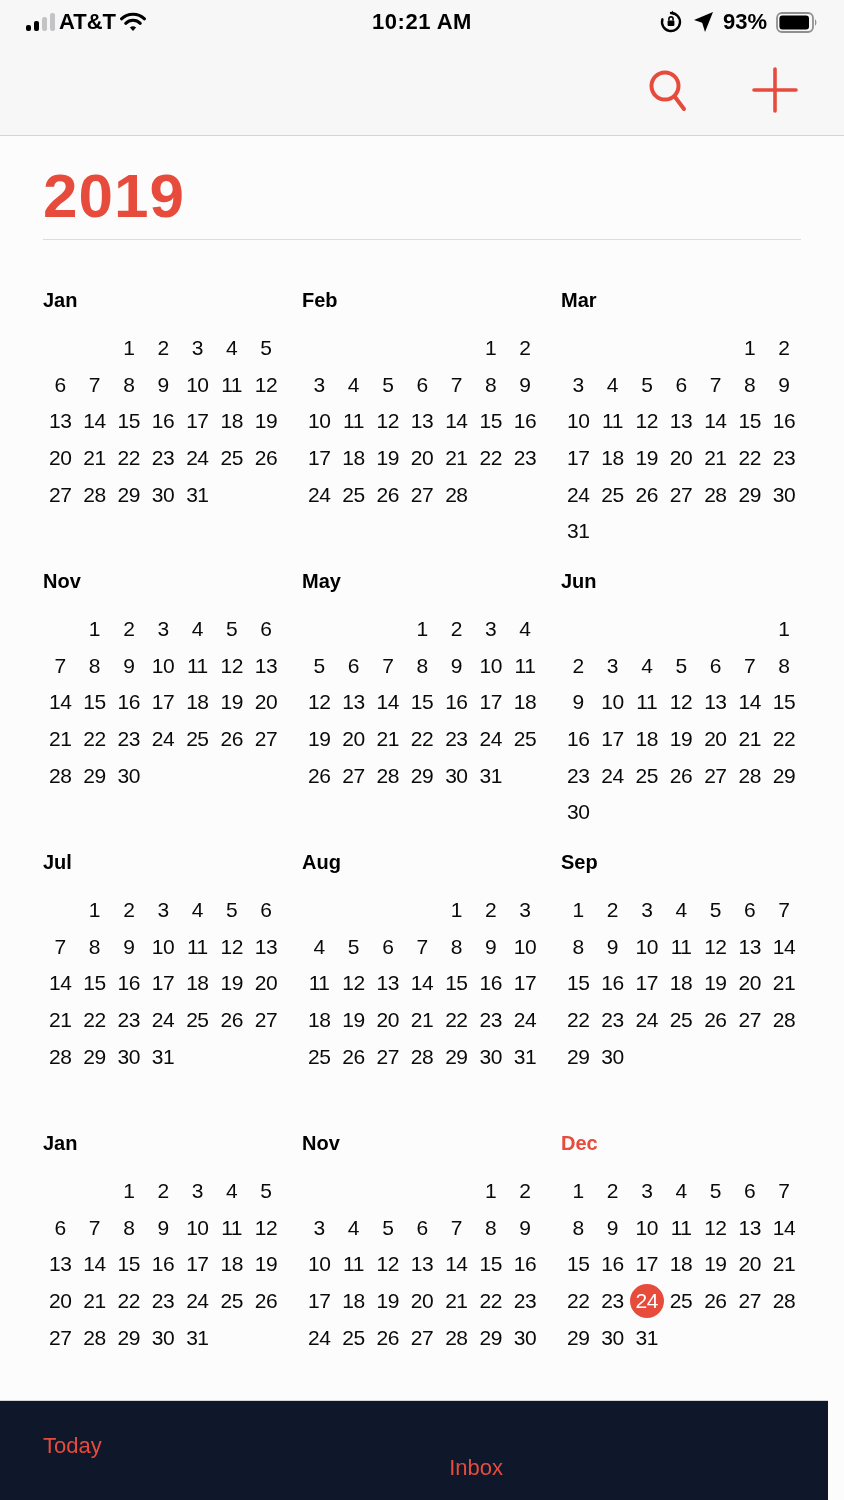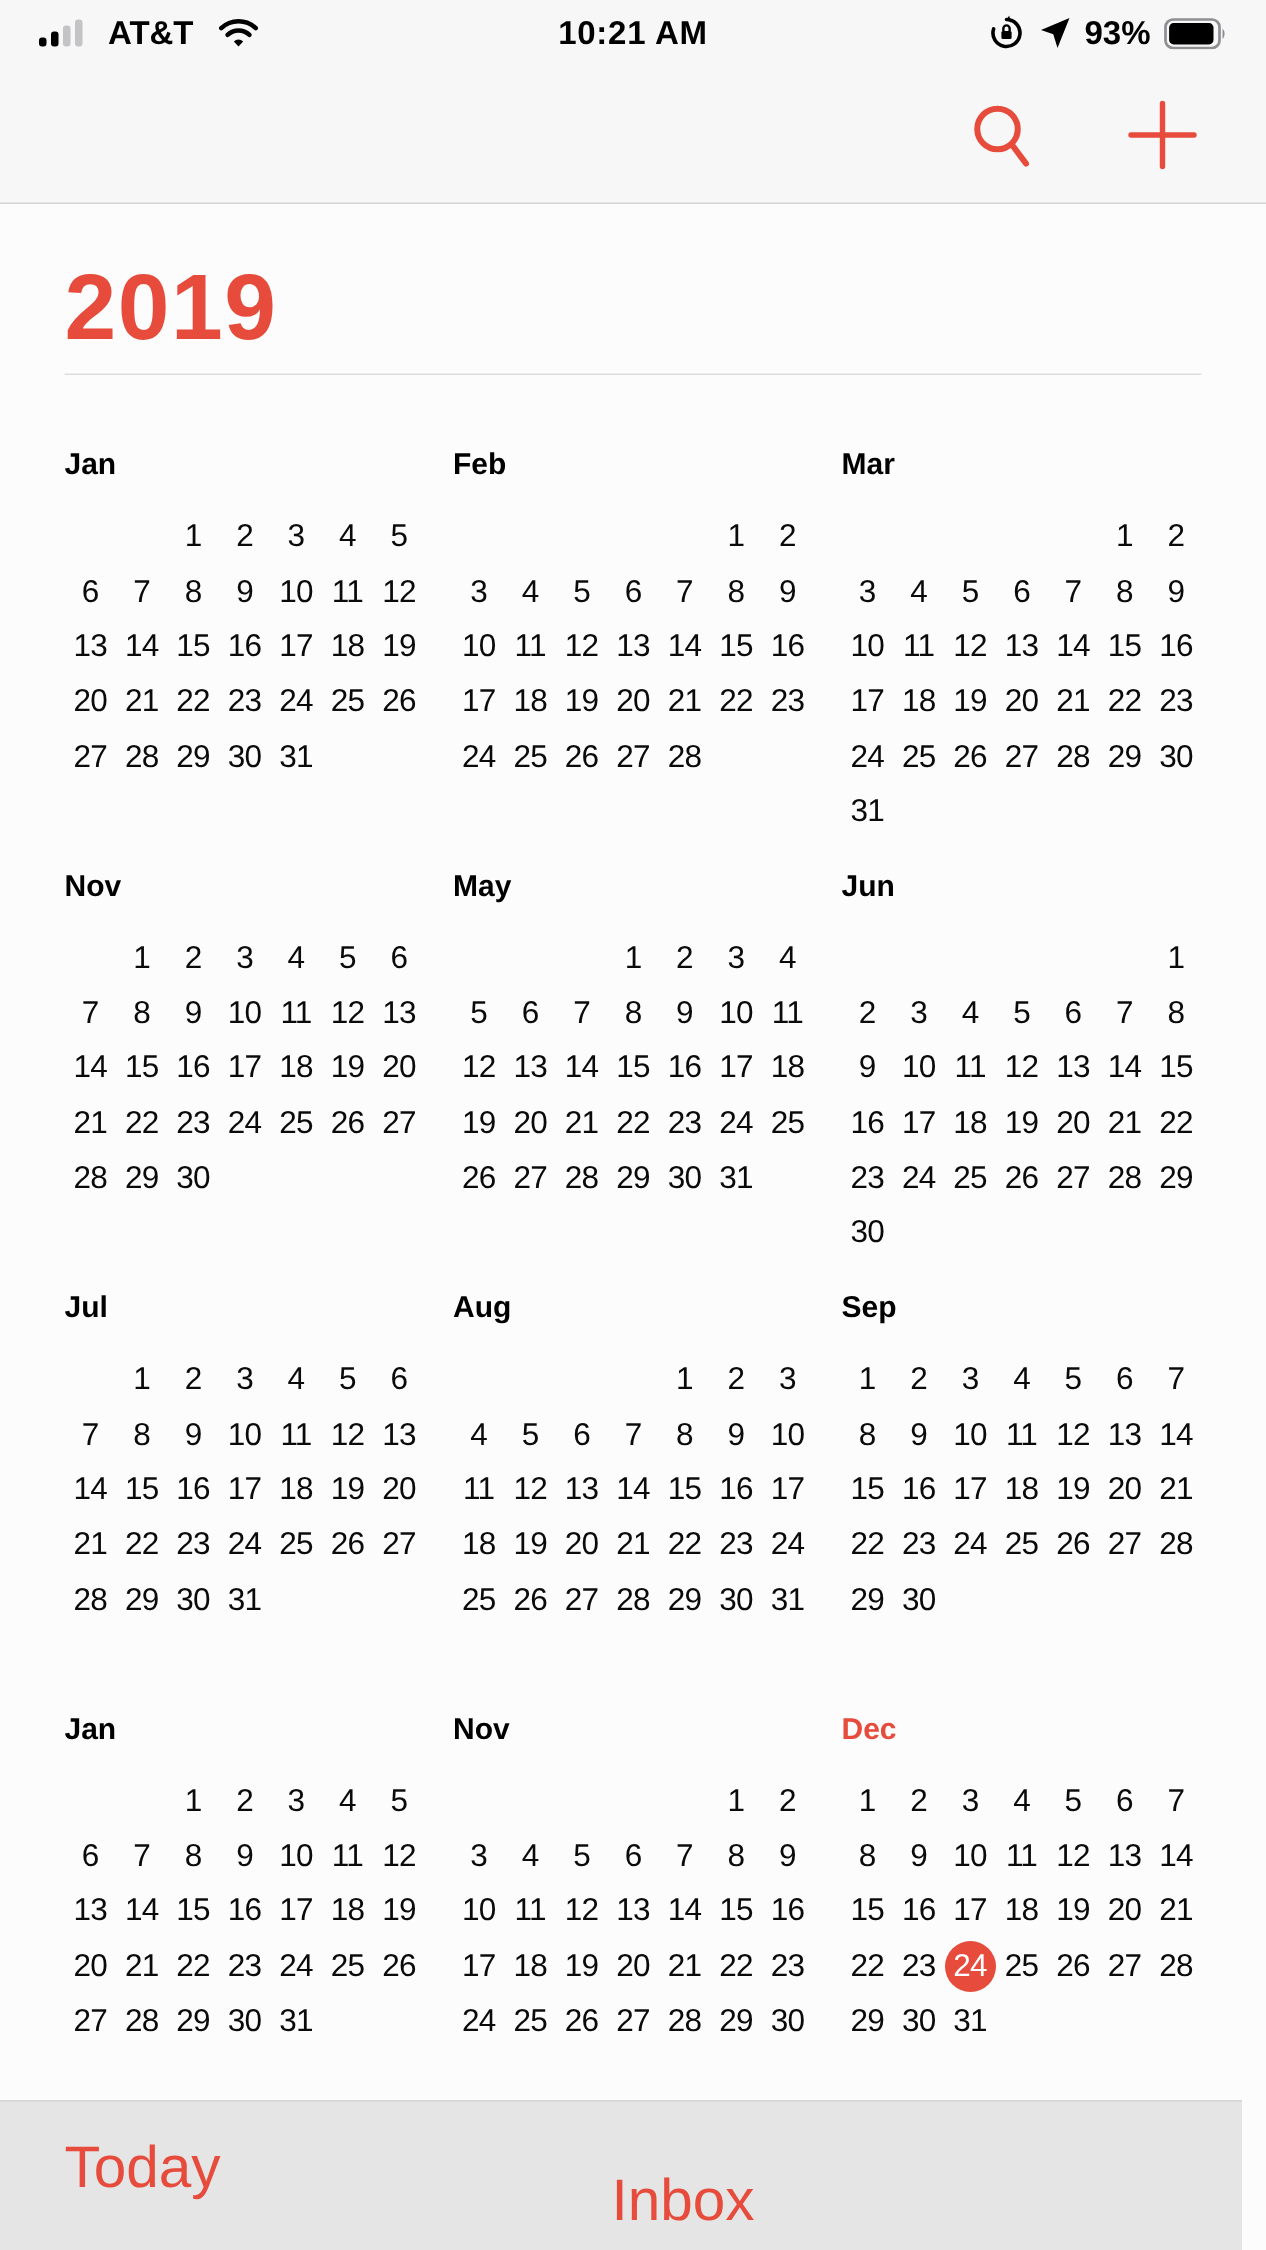--- a/index.html
+++ b/index.html
@@ -23,21 +23,21 @@
     height: 136px;
     background: #f7f7f7;
     border-bottom: 1px solid #d4d4d6;
   }
   .statusbar {
     height: 44px;
     display: flex; align-items: center;
     padding: 0 26px 0 26px;
     font-size: 22px; font-weight: 600; color: #000;
   }
-  .sb-left { display: flex; align-items: center; gap: 17px; width: 300px; }
+  .sb-left { display: flex; align-items: center; gap: 4px; width: 300px; }
   .sb-center { flex: 1; text-align: center; letter-spacing: .5px; }
   .sb-right { display: flex; align-items: center; justify-content: flex-end; gap: 9px; width: 300px; }
   .signal { display: flex; align-items: flex-end; gap: 3px; height: 18px; }
   .signal i { display: block; width: 5px; border-radius: 2px; background: #000; }
   .signal i:nth-child(1){ height: 6px; }
   .signal i:nth-child(2){ height: 10px; }
   .signal i:nth-child(3){ height: 14px; background: #c4c4c6; }
   .signal i:nth-child(4){ height: 18px; background: #c4c4c6; }
   .icon-svg { display: block; }
 
@@ -45,21 +45,21 @@
     height: 91px;
     display: flex; align-items: center; justify-content: flex-end;
     gap: 62px;
     padding-right: 46px;
   }
   .nav-btn { background: none; border: none; cursor: pointer; padding: 0; line-height: 0; }
 
   
   .content { position: absolute; top: 137px; left: 0; right: 0; padding: 0 43px; }
   .year-title {
-    margin-top: 32px;
+    margin-top: 22px;
     font-size: 62px;
     font-weight: 700;
     letter-spacing: 1px;
     color: var(--accent);
     line-height: 74px;
   }
   .year-divider { height: 1px; background: #dcdcdc; margin-top: 6px; }
 
   
   .months-grid {
@@ -93,25 +93,25 @@
     width: 34px; height: 34px;
     border-radius: 50%;
     background: var(--accent);
     color: #fff;
   }
 
   
   .toolbar {
     position: absolute; left: 0; right: 16px; bottom: 0;
     height: 100px;
-    background: #e5e5e5;
+    background: #0f172a;
     border-top: 1px solid #d4d4d6;
     display: flex; align-items: center;
     padding: 0 43px 10px 43px;
-    font-size: 39px;
+    font-size: 22px;
     color: var(--accent);
   }
   .toolbar .tb-btn { background: none; border: none; font: inherit; color: inherit; cursor: pointer; padding: 0; }
   .tb-left  { width: 230px; text-align: left; }
   .tb-center{ flex: 1; text-align: center; }
   .tb-right { width: 230px; text-align: right; margin-top: 44px; }
 </style>
 </head>
 <body>
 

